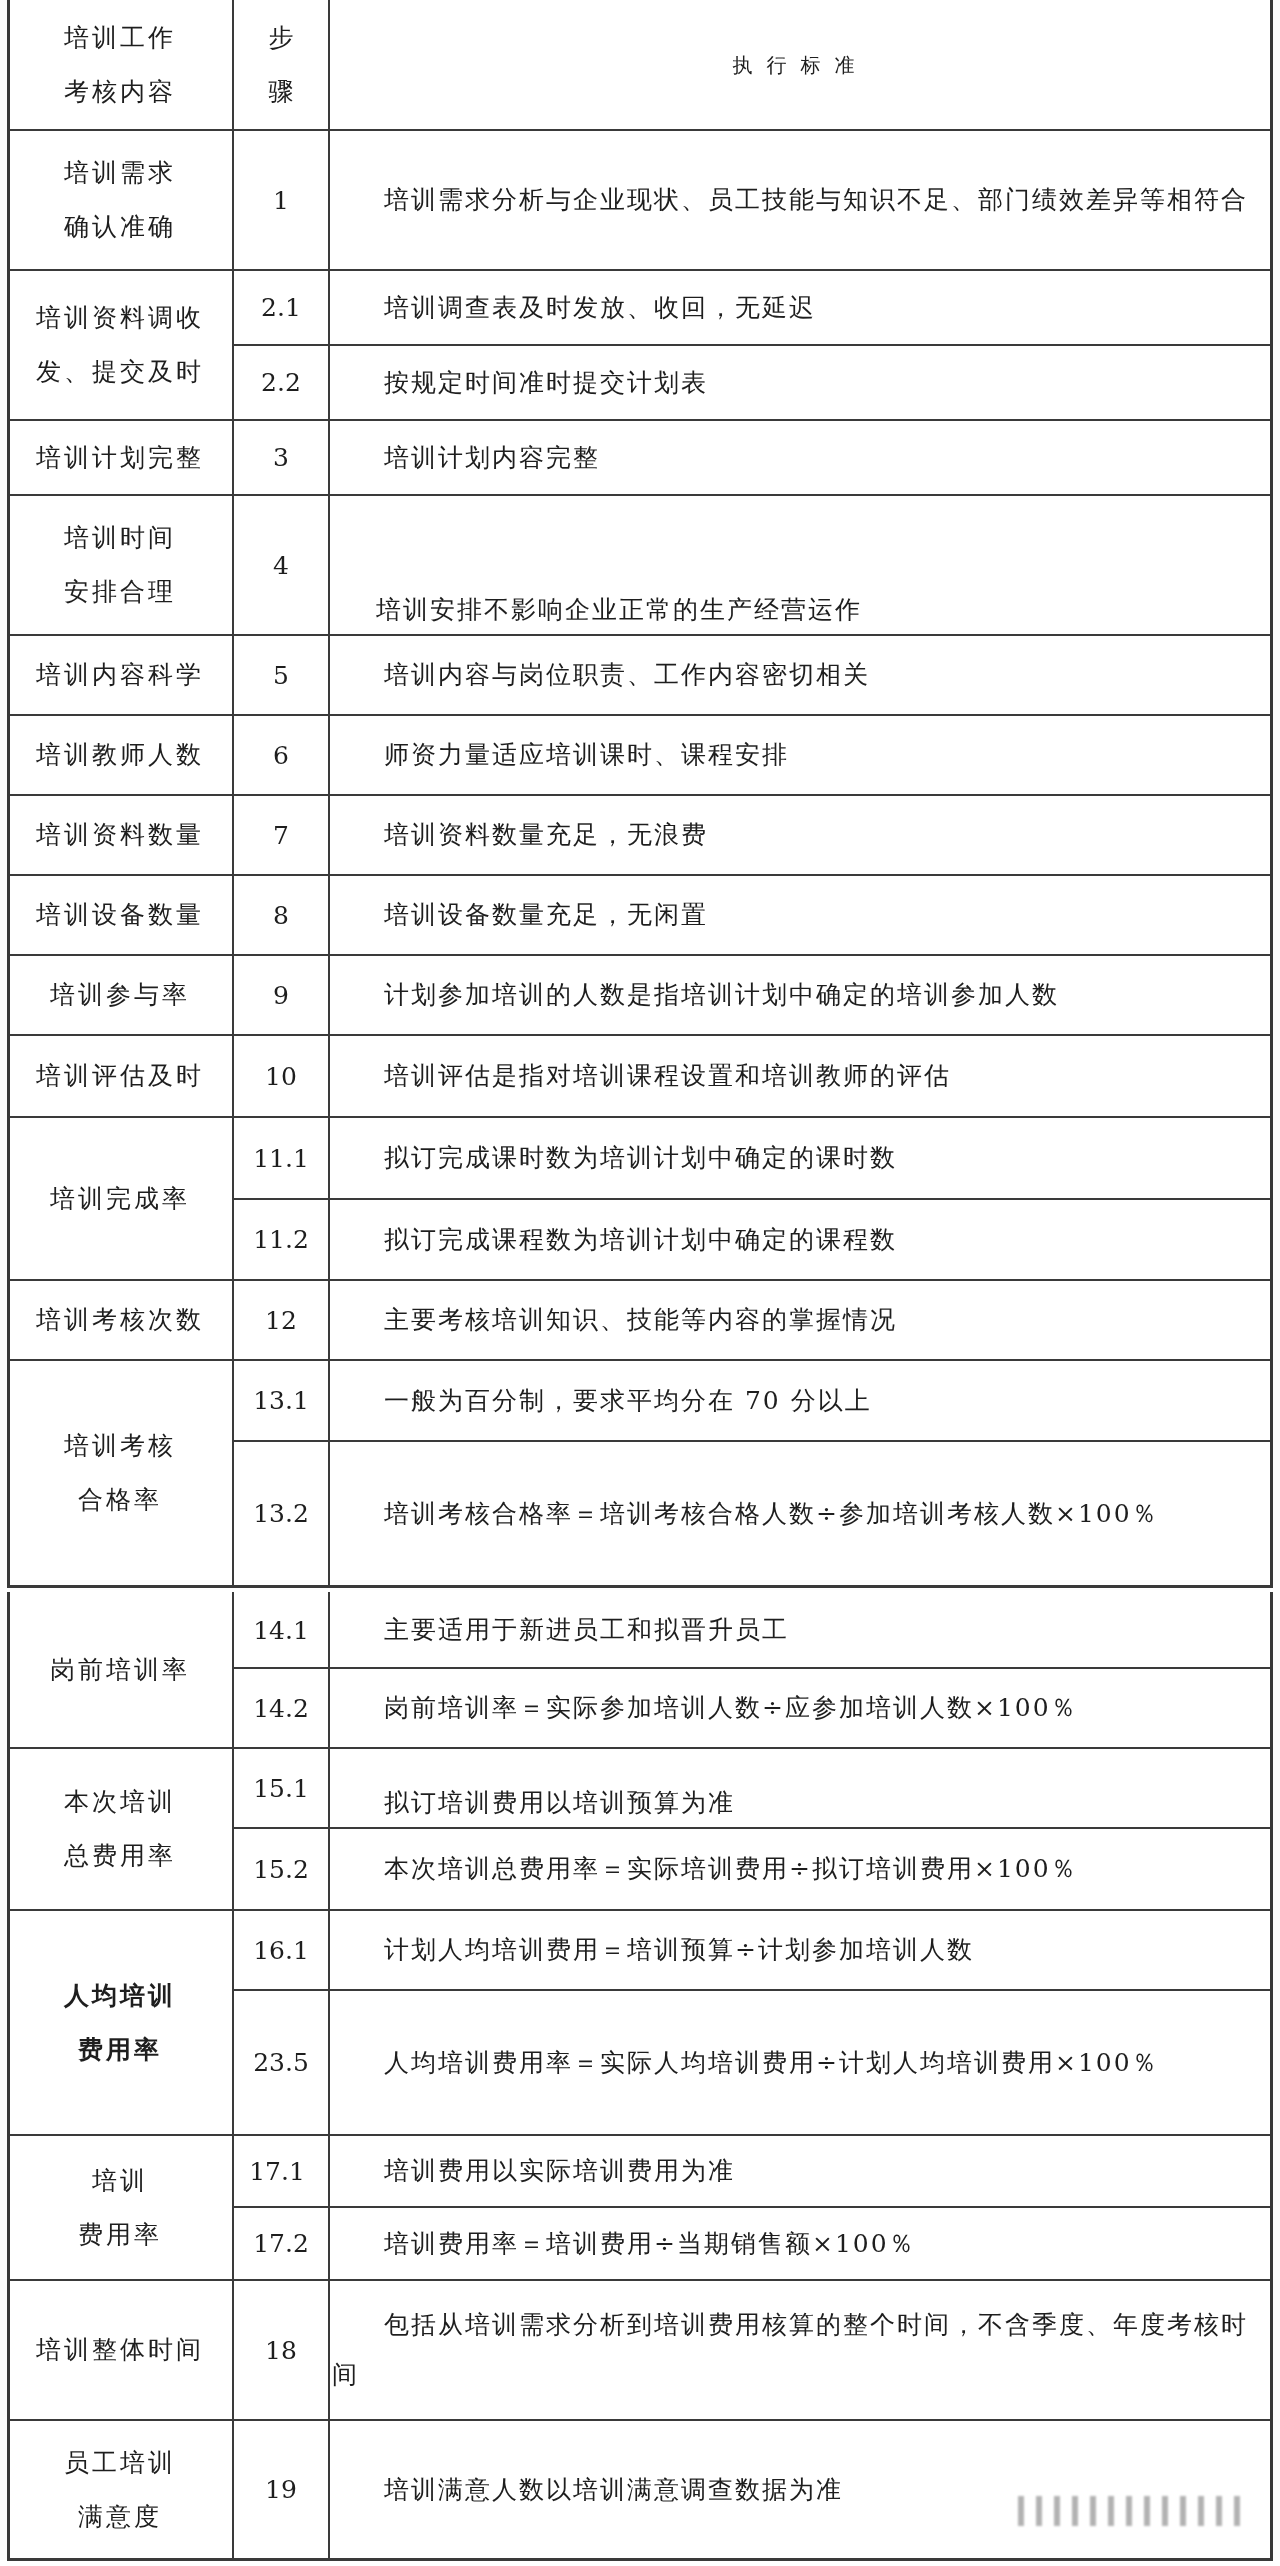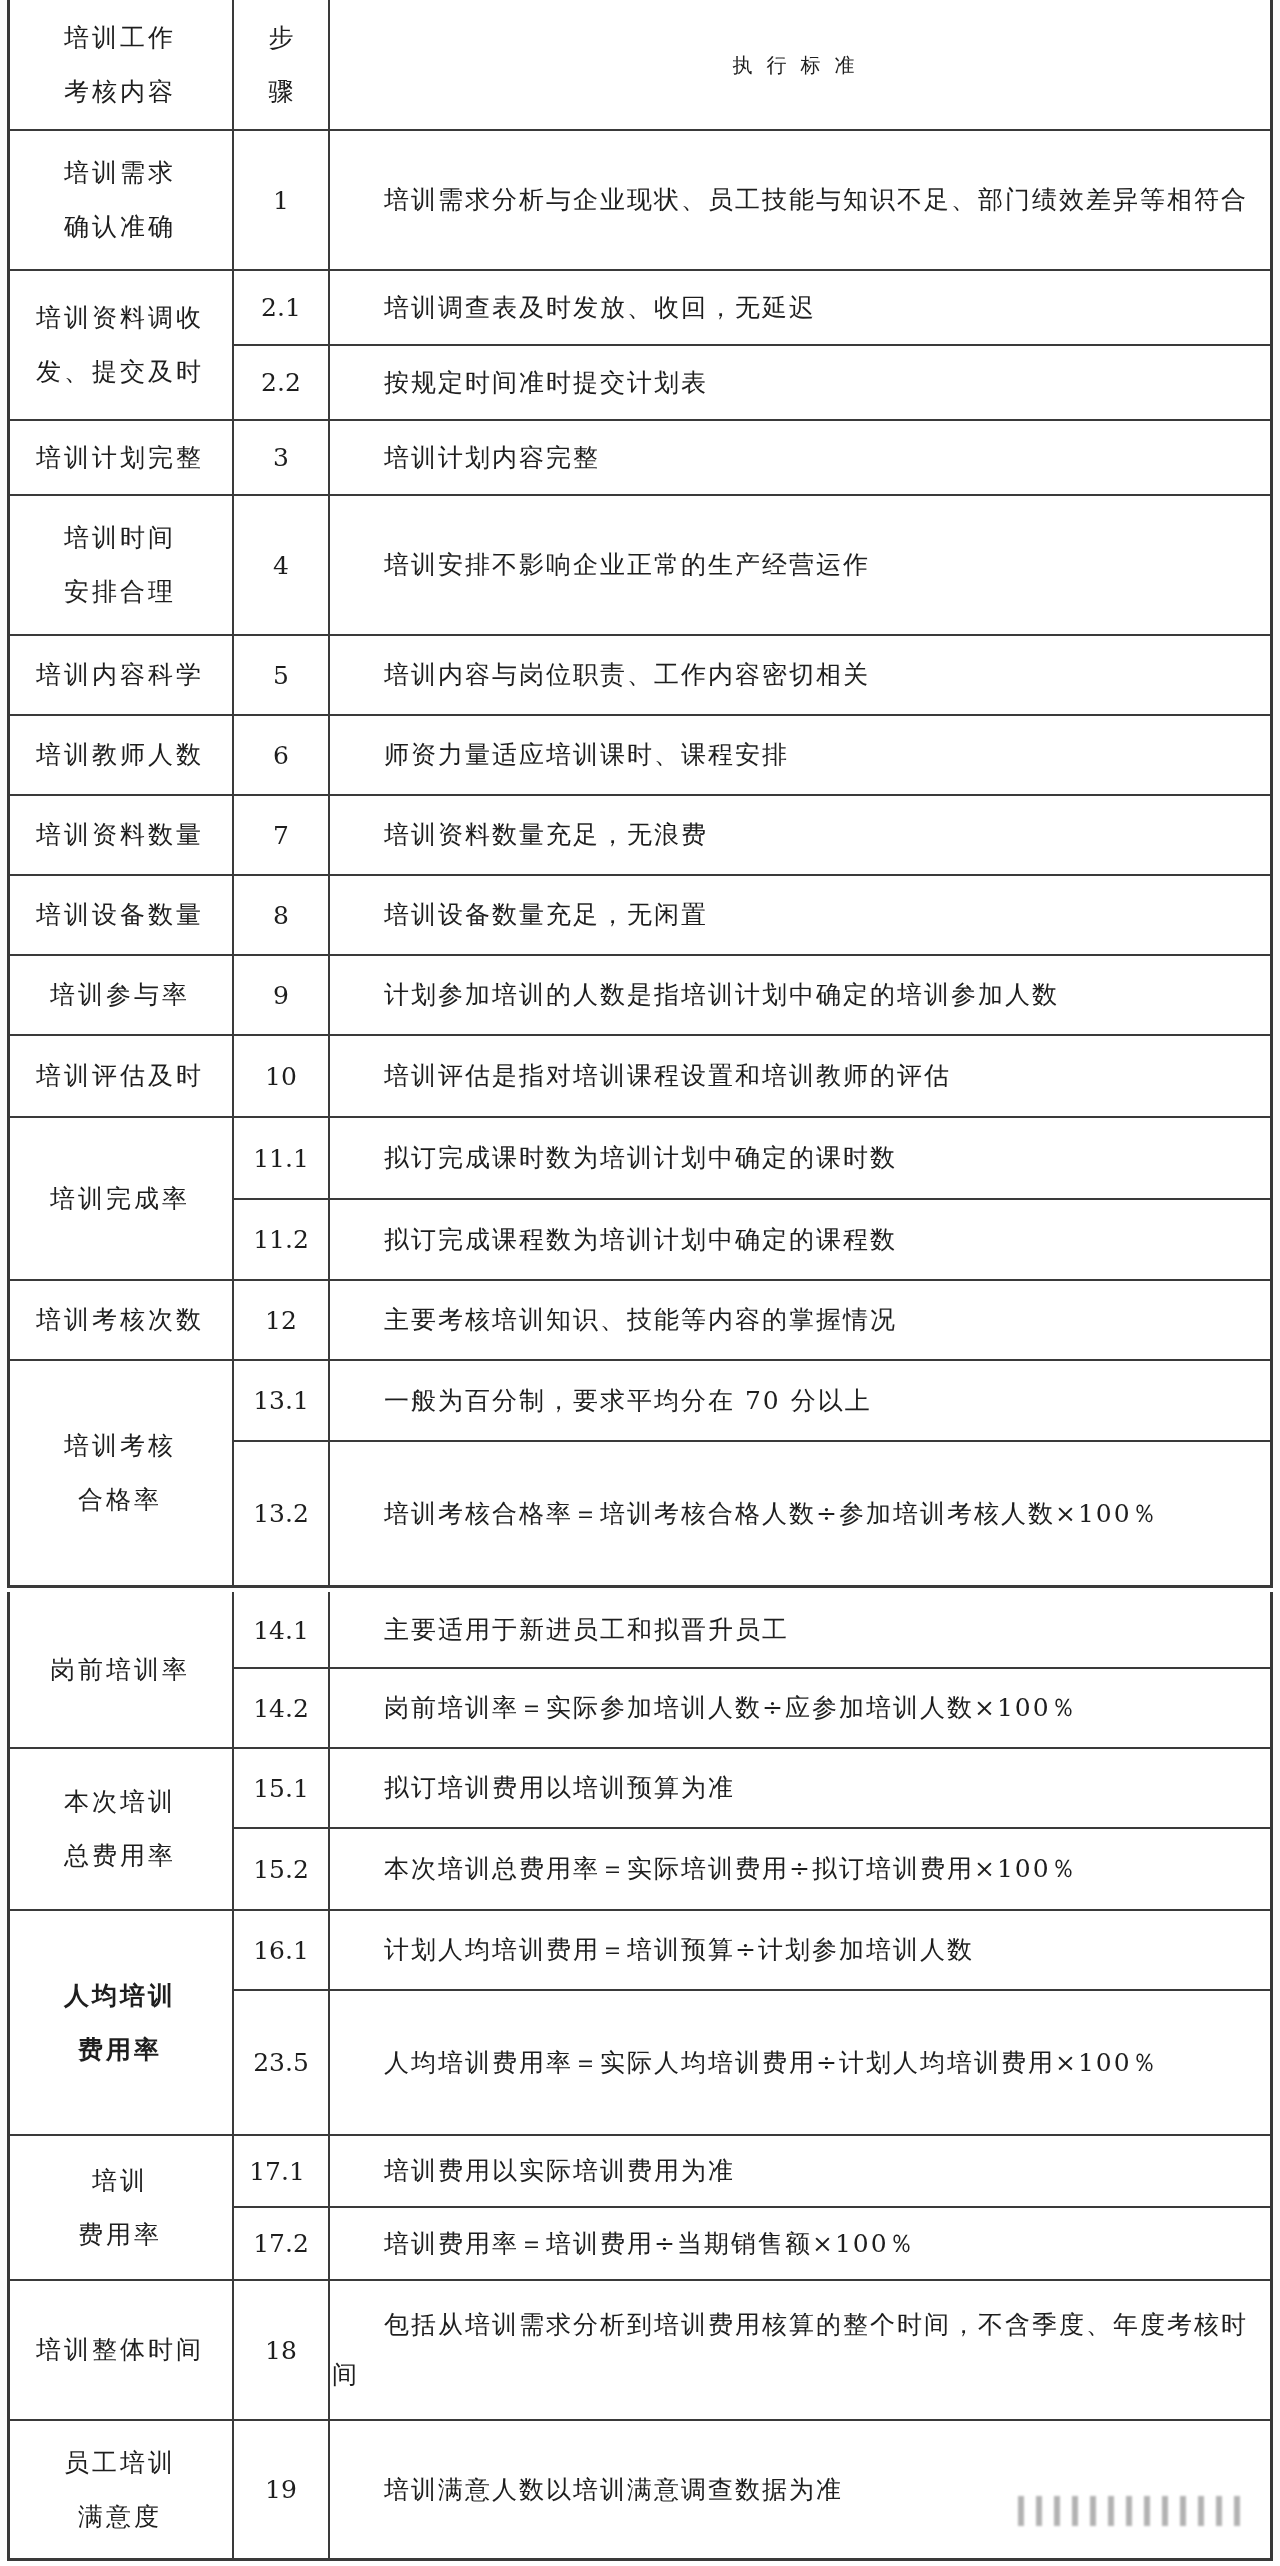--- a/index.html
+++ b/index.html
@@ -100,21 +100,21 @@
     <div class="hline" style="top: 494px; left: 7px; width: 1265px;"></div>
     <div class="cell c1" style="left: 7px; top: 495px; width: 226px; height: 140px;">
       <div>
         <div>培训时间</div>
         <div>安排合理</div>
       </div>
     </div>
     <div class="cell c2" style="left: 233px; top: 495px; width: 96px; height: 140px;">
       <span>4</span>
     </div>
-    <div class="cell c3" style="left: 329px; top: 495px; width: 943px; height: 140px;">
+    <div class="cell c3" style="left: 321px; top: 495px; width: 943px; height: 140px; align-items: flex-end;">
       <span>培训安排不影响企业正常的生产经营运作</span>
     </div>
     <div class="hline" style="top: 634px; left: 7px; width: 1265px;"></div>
     <div class="cell c1" style="left: 7px; top: 635px; width: 226px; height: 80px;">
       <div>
         <div>培训内容科学</div>
       </div>
     </div>
     <div class="cell c2" style="left: 233px; top: 635px; width: 96px; height: 80px;">
       <span>5</span>
@@ -254,21 +254,21 @@
     <div class="hline" style="top: 1747px; left: 7px; width: 1265px;"></div>
     <div class="cell c1" style="left: 7px; top: 1748px; width: 226px; height: 162px;">
       <div>
         <div>本次培训</div>
         <div>总费用率</div>
       </div>
     </div>
     <div class="cell c2" style="left: 233px; top: 1748px; width: 96px; height: 80px;">
       <span>15.1</span>
     </div>
-    <div class="cell c3" style="left: 329px; top: 1748px; width: 943px; height: 80px;">
+    <div class="cell c3" style="left: 329px; top: 1748px; width: 943px; height: 80px; align-items: flex-end;">
       <span>拟订培训费用以培训预算为准</span>
     </div>
     <div class="hline" style="top: 1827px; left: 233px; width: 1039px;"></div>
     <div class="cell c2" style="left: 233px; top: 1828px; width: 96px; height: 82px;">
       <span>15.2</span>
     </div>
     <div class="cell c3" style="left: 329px; top: 1828px; width: 943px; height: 82px;">
       <span>本次培训总费用率＝实际培训费用÷拟订培训费用×100％</span>
     </div>
     <div class="hline" style="top: 1909px; left: 7px; width: 1265px;"></div>

